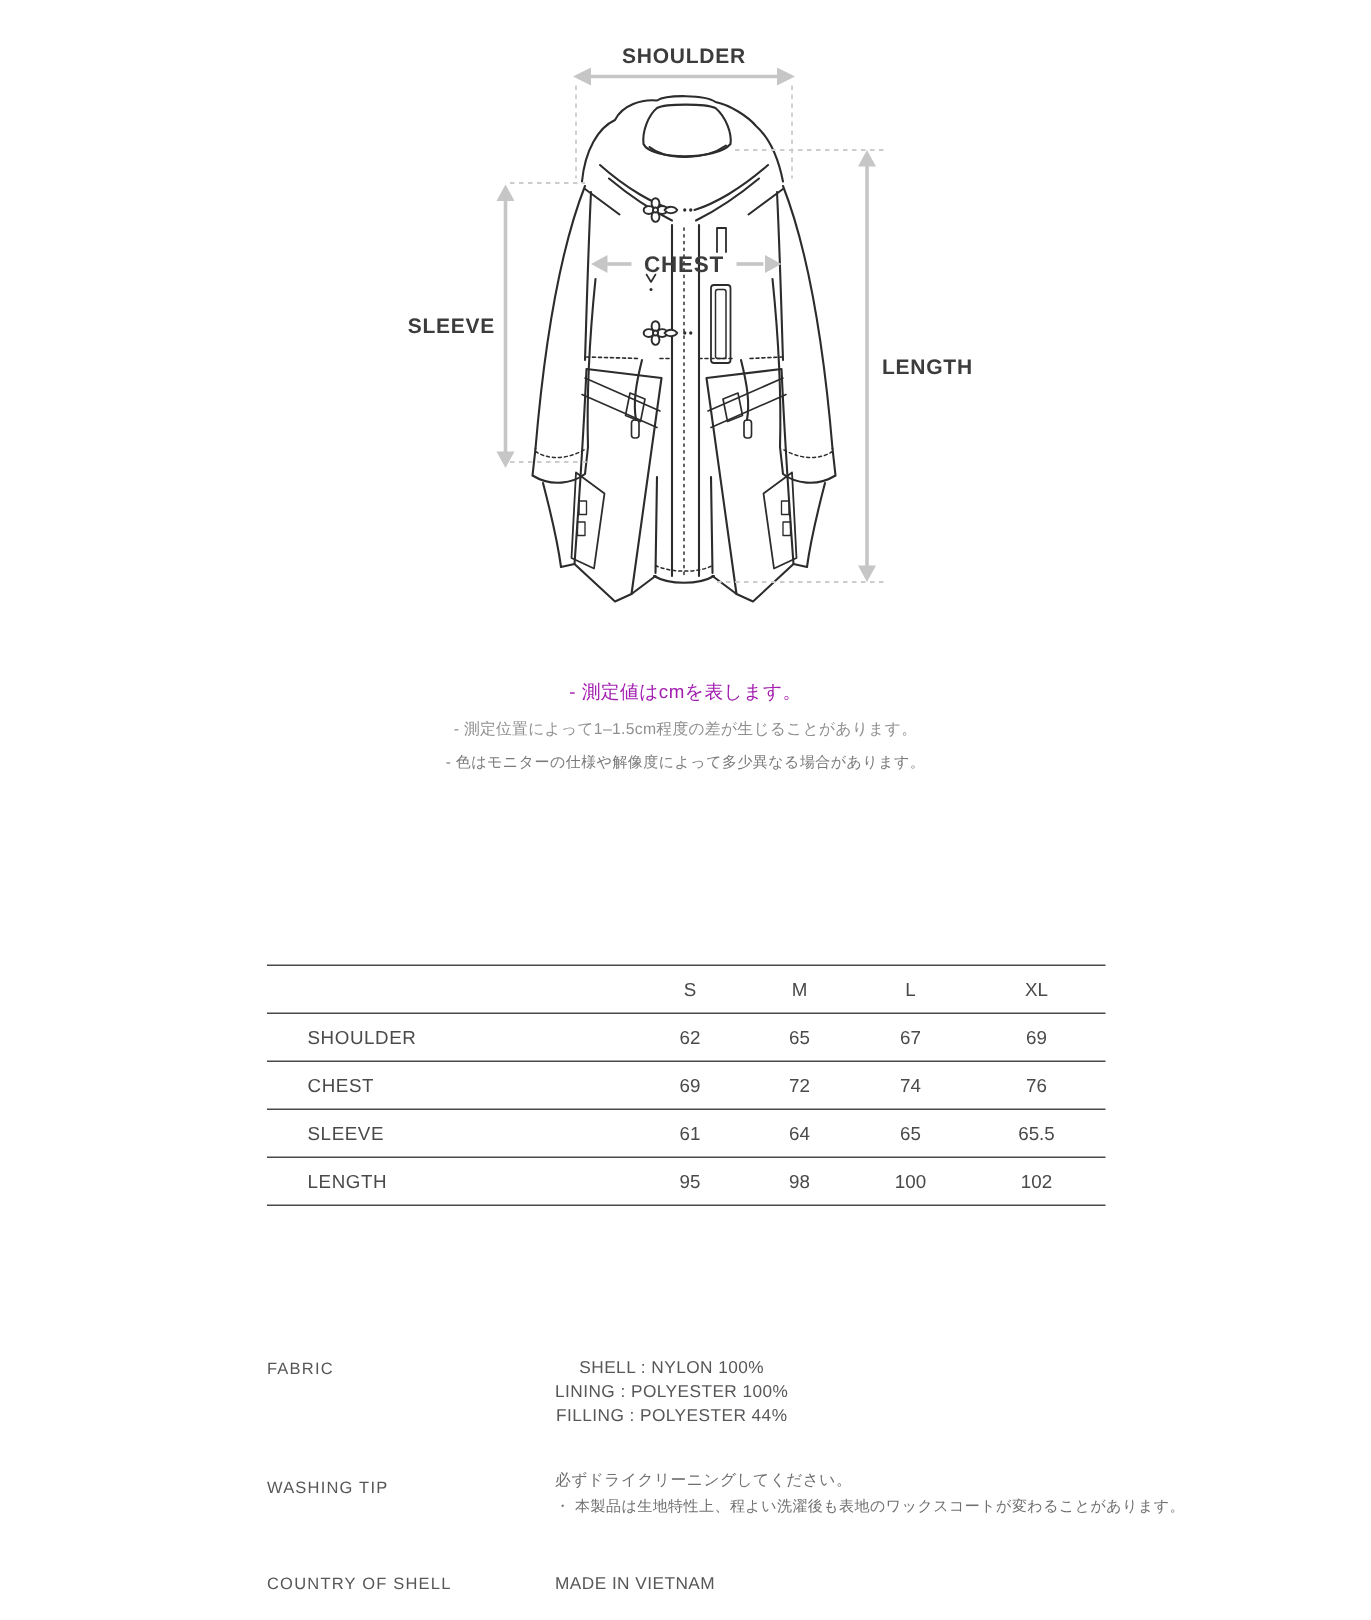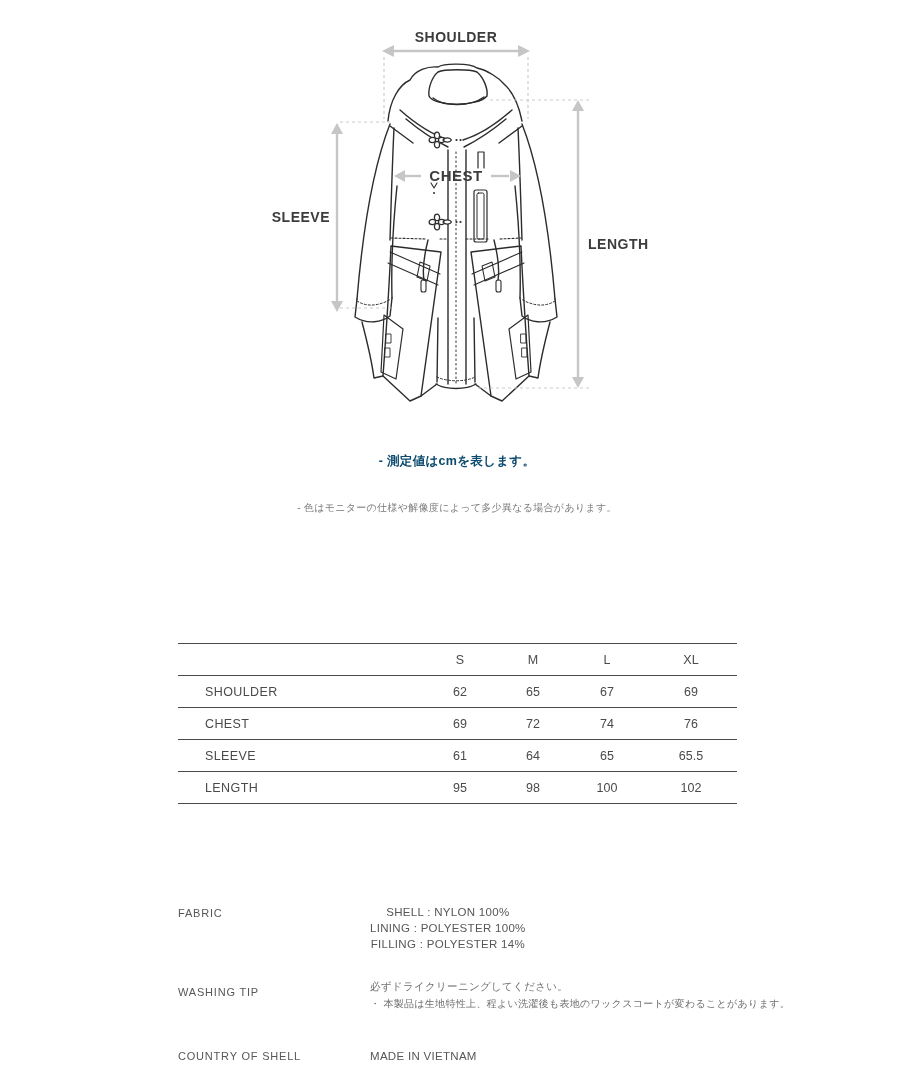--- a/index.html
+++ b/index.html
@@ -2,21 +2,21 @@
 <html><head>
 <meta charset="utf-8">
 <style>
   html,body{margin:0;padding:0;background:#fff;}
   .page{position:relative;width:914px;height:1080px;background:#fff;overflow:hidden;
         font-family:"Liberation Sans",sans-serif;}
   
   .diagram-svg{position:absolute;left:255px;top:20px;width:420px;height:430px;}
   
   .note{position:absolute;left:0;width:914px;text-align:center;}
-  .note-1{top:453px;font-size:12.5px;color:#0c4a6e;letter-spacing:.3px;font-weight:bold;}
+  .note-1{top:453px;font-size:12.5px;color:#a21caf;letter-spacing:.3px;}
   .note-2{top:479px;font-size:10.5px;color:#8f8f8f;letter-spacing:.2px;}
   .note-3{top:501px;font-size:10px;color:#7a7a7a;letter-spacing:.3px;}
   
   .size-table{position:absolute;left:178px;top:643px;width:559px;
               border-top:1px solid #4a4a4a;border-bottom:1px solid #4a4a4a;
               color:#4a4a4a;font-size:12.5px;}
   .st-row{display:flex;align-items:center;height:32px;box-sizing:border-box;
           border-top:1px solid #4a4a4a;}
   .st-row.header{height:31px;border-top:none;}
   .st-label{width:245px;padding-left:27px;box-sizing:border-box;letter-spacing:.4px;}
@@ -150,20 +150,21 @@
 
     <g font-family="&quot;Liberation Sans&quot;,sans-serif" font-weight="bold" font-size="14" fill="#3c3c3c" letter-spacing="0.5">
       <text x="456" y="42" text-anchor="middle">SHOULDER</text>
       <text x="456" y="181" text-anchor="middle" font-size="15">CHEST</text>
       <text x="330" y="222" text-anchor="end">SLEEVE</text>
       <text x="588" y="249" text-anchor="start">LENGTH</text>
     </g>
   </svg>
 
   <div class="note note-1">- 測定値はcmを表します。</div>
+  <div class="note note-2">- 測定位置によって1–1.5cm程度の差が生じることがあります。</div>
   <div class="note note-3">- 色はモニターの仕様や解像度によって多少異なる場合があります。</div>
 
   <div class="size-table">
     <div class="st-row header">
       <div class="st-label"></div>
       <div class="st-cell st-c1">S</div>
       <div class="st-cell st-c2">M</div>
       <div class="st-cell st-c3">L</div>
       <div class="st-cell st-c4">XL</div>
     </div>
@@ -194,21 +195,21 @@
       <div class="st-cell st-c2">98</div>
       <div class="st-cell st-c3">100</div>
       <div class="st-cell st-c4">102</div>
     </div>
   </div>
 
   <div class="info-label fabric-label">FABRIC</div>
   <div class="info-value fabric-value">
     <div>SHELL : NYLON 100%</div>
     <div>LINING : POLYESTER 100%</div>
-    <div>FILLING : POLYESTER 14%</div>
+    <div>FILLING : POLYESTER 44%</div>
   </div>
 
   <div class="info-label tip-label">WASHING TIP</div>
   <div class="info-value tip-value-1">必ずドライクリーニングしてください。</div>
   <div class="info-value tip-value-2">・ 本製品は生地特性上、程よい洗濯後も表地のワックスコートが変わることがあります。</div>
 
   <div class="info-label country-label">COUNTRY OF SHELL</div>
   <div class="info-value country-value">MADE IN VIETNAM</div>
 
 </div>

